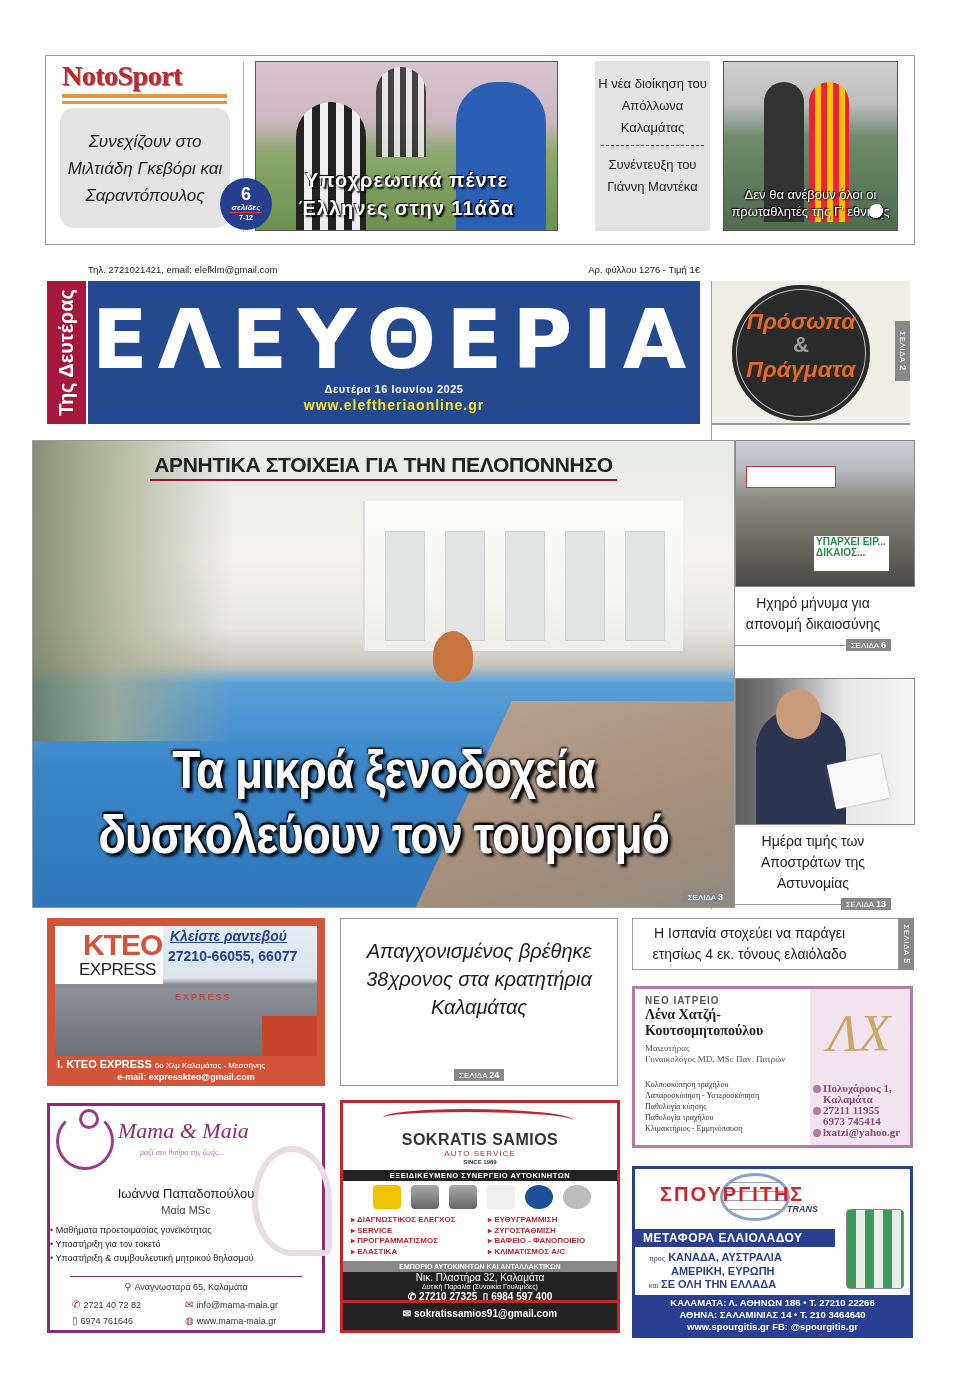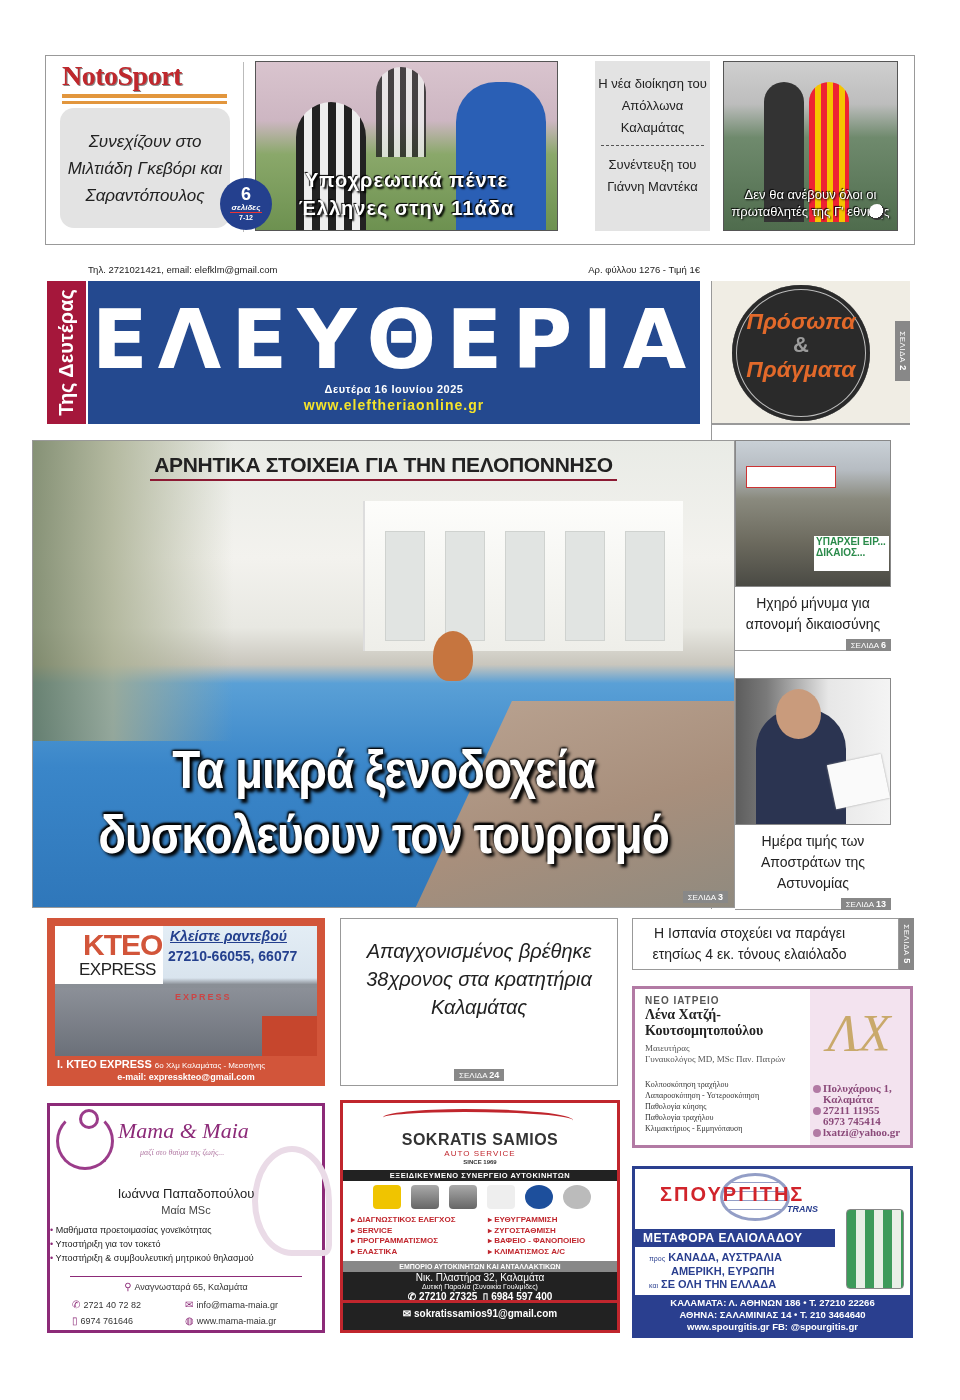--- a/index.html
+++ b/index.html
@@ -48,30 +48,30 @@
   .prosopa-box { left: 712px; top: 281px; width: 198px; height: 144px; background: #f0ede4; border-bottom: 2px solid #999; }
   .prosopa-circle { position:absolute; left: 20px; top: 4px; width: 138px; height: 136px; border-radius:50%; background:#2a2a2a; box-shadow: inset 0 0 0 4px #2a2a2a, inset 0 0 0 5px #bbb; text-align:center; }
   .prosopa-circle .t1 { display:block; margin-top: 24px; font-style: italic; font-weight: bold; font-size: 23px; color: #e2692a; line-height: 25px; }
   .prosopa-circle .amp { display:block; font-weight:bold; font-size: 22px; color: #9b9b9b; line-height: 22px; }
   .prosopa-circle .t2 { display:block; font-style: italic; font-weight: bold; font-size: 23px; color: #e2692a; line-height: 26px; }
   .page-tab-vert { position:absolute; width: 15px; background:#888; color:#fff; font-size: 8px; display:flex; align-items:center; justify-content:center; }
   .page-tab-vert span { transform: rotate(90deg); white-space: nowrap; letter-spacing: 0.5px; }
   .page-tab-vert b { font-size: 9px; }
 
   .side-story { position:absolute; left: 735px; width: 156px; text-align:center; }
-  .side-story .photo { width: 156px; height: 147px; border: 1px solid #888; position: relative; overflow: hidden; }
+  .side-story .photo { width: 180px; height: 147px; border: 1px solid #888; position: relative; overflow: hidden; }
   .photo-protest { background: linear-gradient(180deg, #c9d0d6 0%, #b6bcc2 20%, #8a8a7e 40%, #6c6a5e 70%, #4a4a44 100%); }
   .photo-protest .banner { position:absolute; left: 10px; top: 25px; width: 90px; height: 22px; background:#fff; border:1px solid #c33; }
   .photo-protest .banner2 { position:absolute; left: 78px; top: 95px; width: 75px; height: 35px; background:#fff; color:#2a8a4a; font-size: 10px; font-weight:bold; line-height: 11px; text-align:left; padding-left:2px; }
   .photo-police { background: linear-gradient(90deg, #5d5d5d 0%, #7a7a7a 20%, #e7e7e7 60%, #f4f4f4 100%); }
   .photo-police .man { position:absolute; left: 20px; top: 30px; width: 90px; height: 130px; border-radius: 40px 40px 0 0; background:#2b3451; }
   .photo-police .head { position:absolute; left: 40px; top: 10px; width: 45px; height: 50px; border-radius:50%; background:#c99b7c; }
   .photo-police .paper { position:absolute; left: 95px; top: 80px; width: 55px; height: 45px; background:#fafafa; transform: rotate(-12deg); box-shadow: 0 0 2px #999; }
   .side-story .headline { font-size: 14px; line-height: 21px; color: #222; margin-top: 6px; }
-  .page-ref-row { display:flex; align-items:flex-end; margin-top: 4px; }
+  .page-ref-row { display:flex; align-items:center; margin-top: 4px; }
   .page-ref-row .line { flex:1; height:1px; background:#999; }
   .page-ref { background:#888; color:#fff; font-size: 8px; padding: 1px 5px; white-space: nowrap; }
   .page-ref b { font-size: 9px; }
 
   
   .lead { left: 32px; top: 440px; width: 703px; height: 468px; overflow:hidden; border: 1px solid #999;
     background:
       linear-gradient(180deg, rgba(255,255,255,0.0) 0%, rgba(255,255,255,0) 100%),
       linear-gradient(180deg, #e9ebe6 0%, #f3f2ee 25%, #e8e8e2 40%, #c9c6bd 48%, #5aa0d6 52%, #3a86c9 70%, #2f77ba 100%); }
   .lead .trees { position:absolute; left:0; top:0; width: 200px; height: 300px; background: linear-gradient(90deg, #6d7b5a 0%, #a7ad8f 40%, rgba(255,255,255,0) 100%); opacity: .8; }

